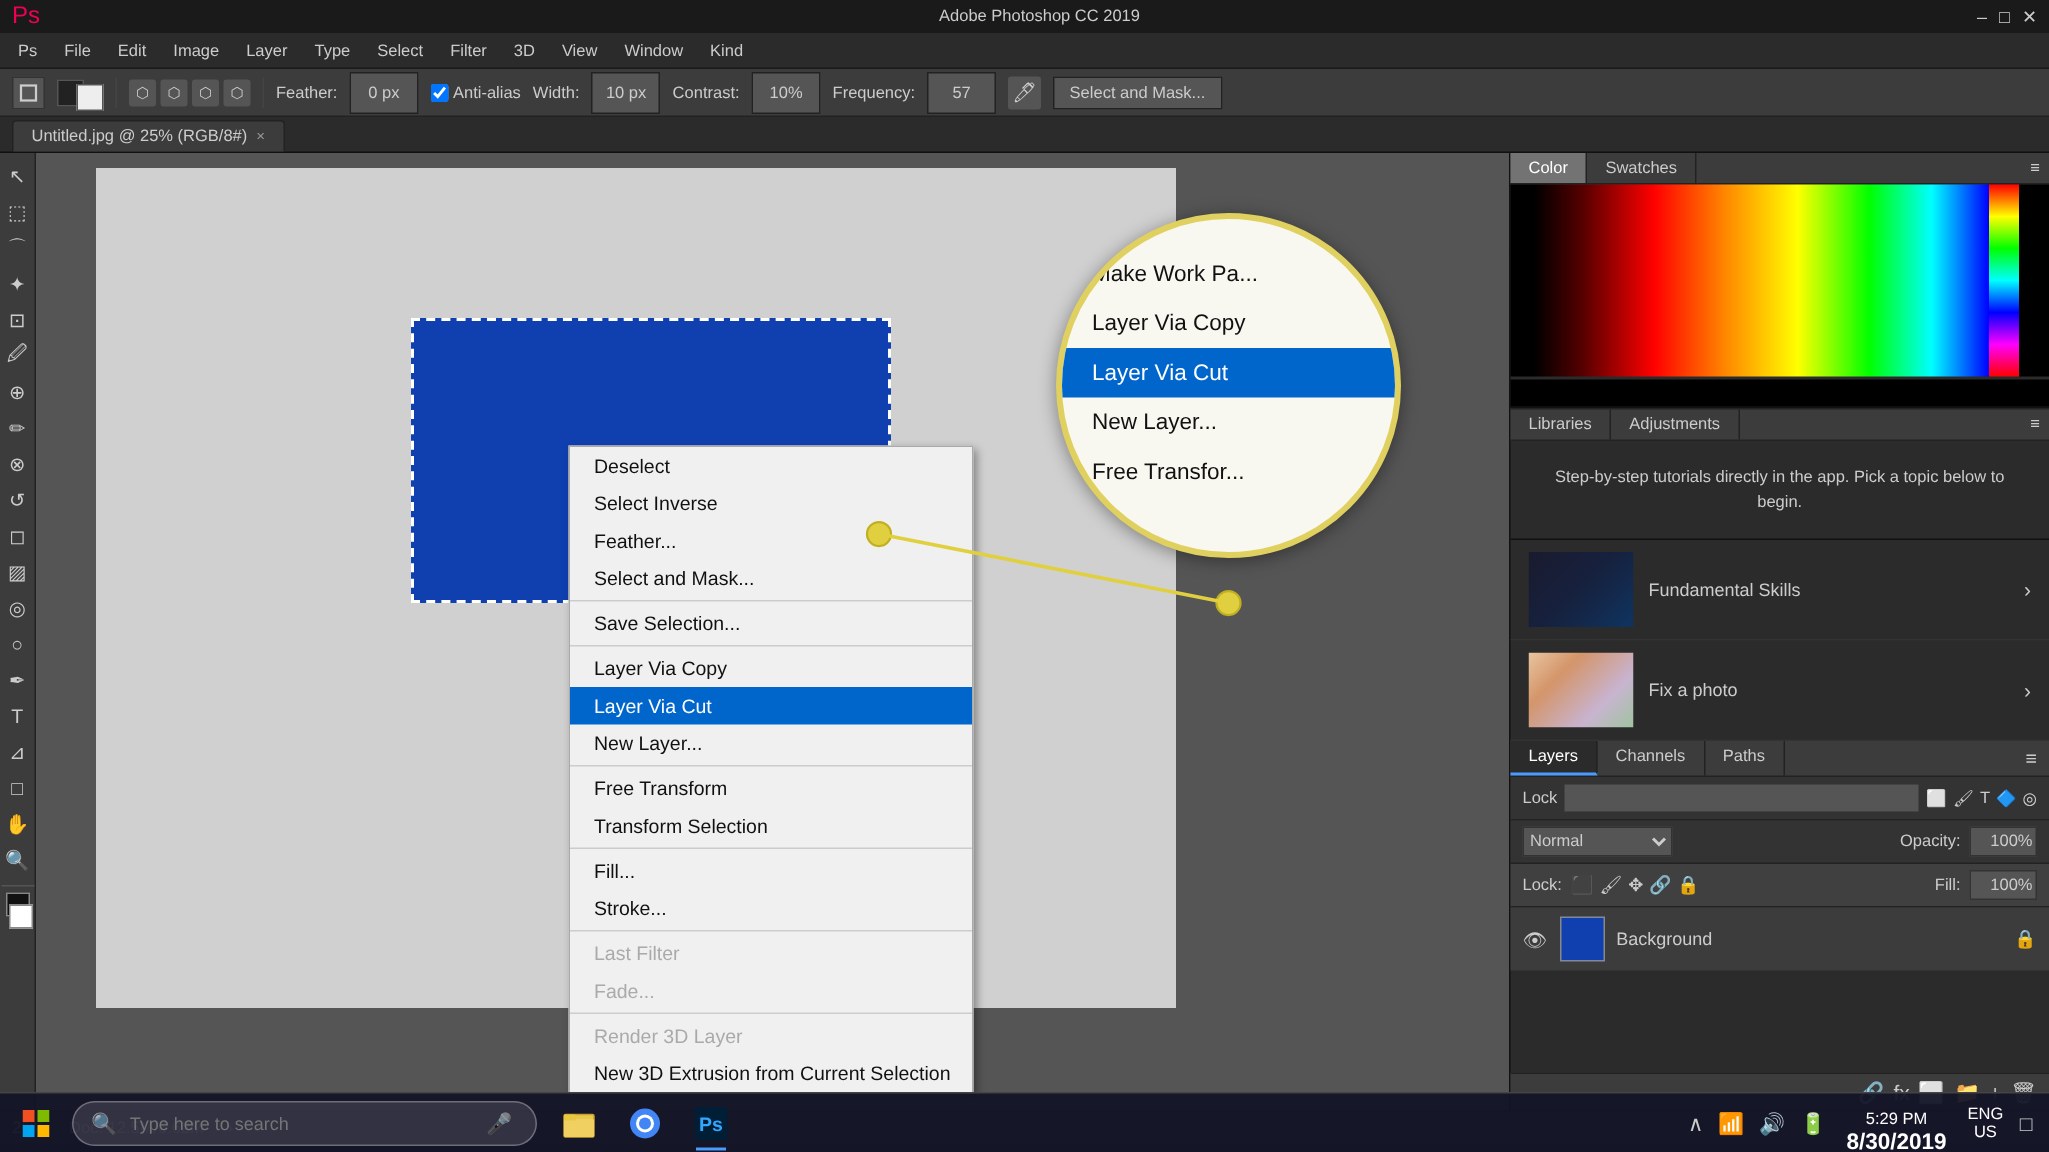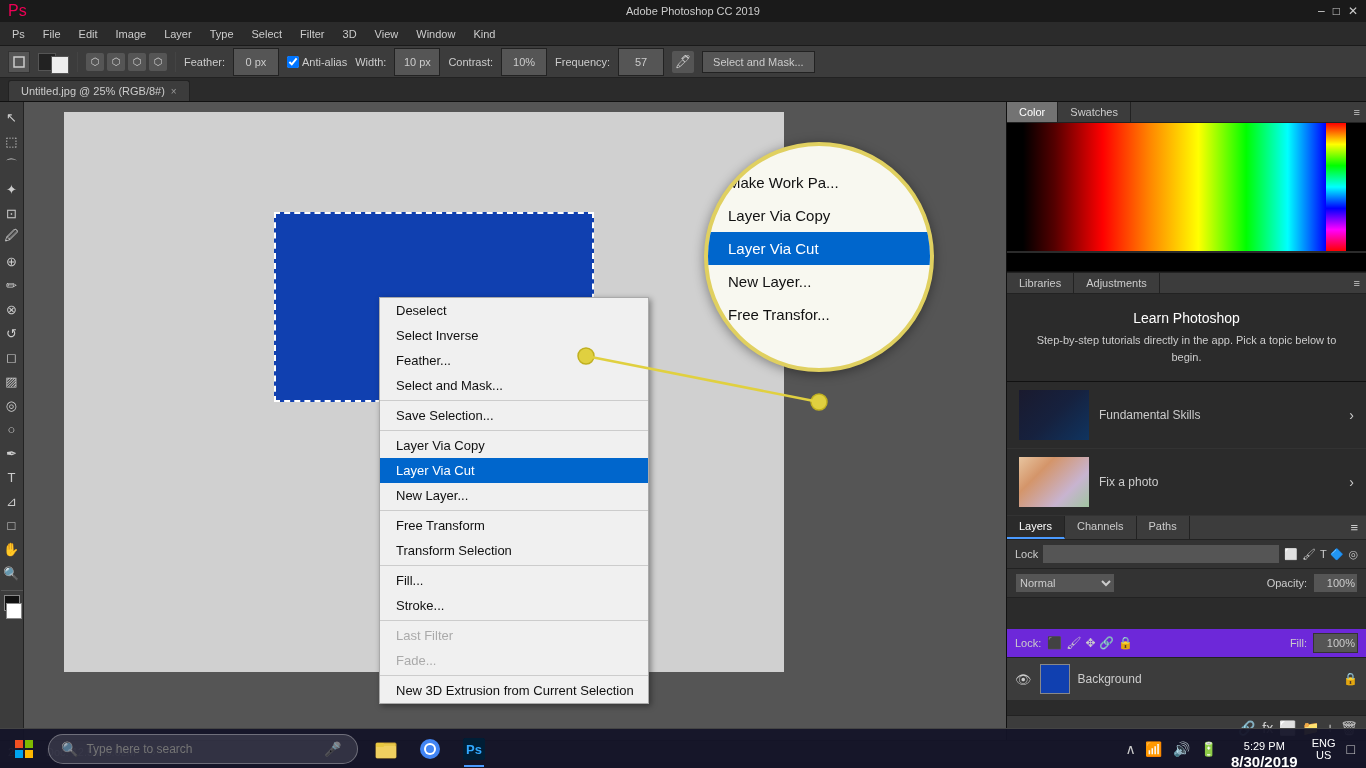--- a/index.html
+++ b/index.html
@@ -221,21 +221,21 @@
       font-size: 11px; height: 20px;
     }
     .opacity-label { color: #ccc; font-size: 11px; margin-left: auto; }
     .opacity-input {
       width: 45px; background: #555; border: 1px solid #333; color: #ccc;
       font-size: 11px; height: 20px; text-align: right; padding-right: 2px;
     }
 
     #lock-row {
       display: flex; align-items: center; padding: 4px 8px; gap: 6px;
-      background: #6d28d9; border-bottom: 1px solid #222; margin-top: 31px;
+      background: #404040; border-bottom: 1px solid #222;
     }
     .lock-label { color: #ccc; font-size: 11px; }
     .lock-icons { display: flex; gap: 4px; color: #ccc; font-size: 12px; }
     .fill-label { color: #ccc; font-size: 11px; margin-left: auto; }
     .fill-input {
       width: 45px; background: #555; border: 1px solid #333; color: #ccc;
       font-size: 11px; height: 20px; text-align: right; padding-right: 2px;
     }
 
     #layer-row {
@@ -434,20 +434,21 @@
       <div class="cm-separator"></div>
       <div class="cm-item">Free Transform</div>
       <div class="cm-item">Transform Selection</div>
       <div class="cm-separator"></div>
       <div class="cm-item">Fill...</div>
       <div class="cm-item">Stroke...</div>
       <div class="cm-separator"></div>
       <div class="cm-item disabled">Last Filter</div>
       <div class="cm-item disabled">Fade...</div>
       <div class="cm-separator"></div>
+      <div class="cm-item disabled">Render 3D Layer</div>
       <div class="cm-item">New 3D Extrusion from Current Selection</div>
     </div>
 
     <div id="zoom-circle">
       <div class="zm-item zm-top">Make Work Pa...</div>
       <div class="zm-item">Layer Via Copy</div>
       <div class="zm-item highlighted">Layer Via Cut</div>
       <div class="zm-item">New Layer...</div>
       <div class="zm-item">Free Transfor...</div>
     </div>
@@ -484,21 +485,20 @@
 
     <div style="display:flex;background:#3c3c3c;border-bottom:1px solid #222;border-top:1px solid #222;">
       <div class="panel-tab">Libraries</div>
       <div class="panel-tab">Adjustments</div>
       <div style="margin-left:auto;display:flex;align-items:center;">
         <span style="color:#ccc;font-size:11px;padding:4px 6px;cursor:pointer;">≡</span>
       </div>
     </div>
 
     <div id="learn-panel">
-      <h3>Learn Photoshop</h3>
       <p>Step-by-step tutorials directly in the app. Pick a topic below to begin.</p>
     </div>
 
     <div class="tutorial-card">
       <div class="card-thumb">
         <div class="thumb-dark"></div>
       </div>
       <span class="card-label">Fundamental Skills</span>
       <span class="card-arrow">›</span>
     </div>

